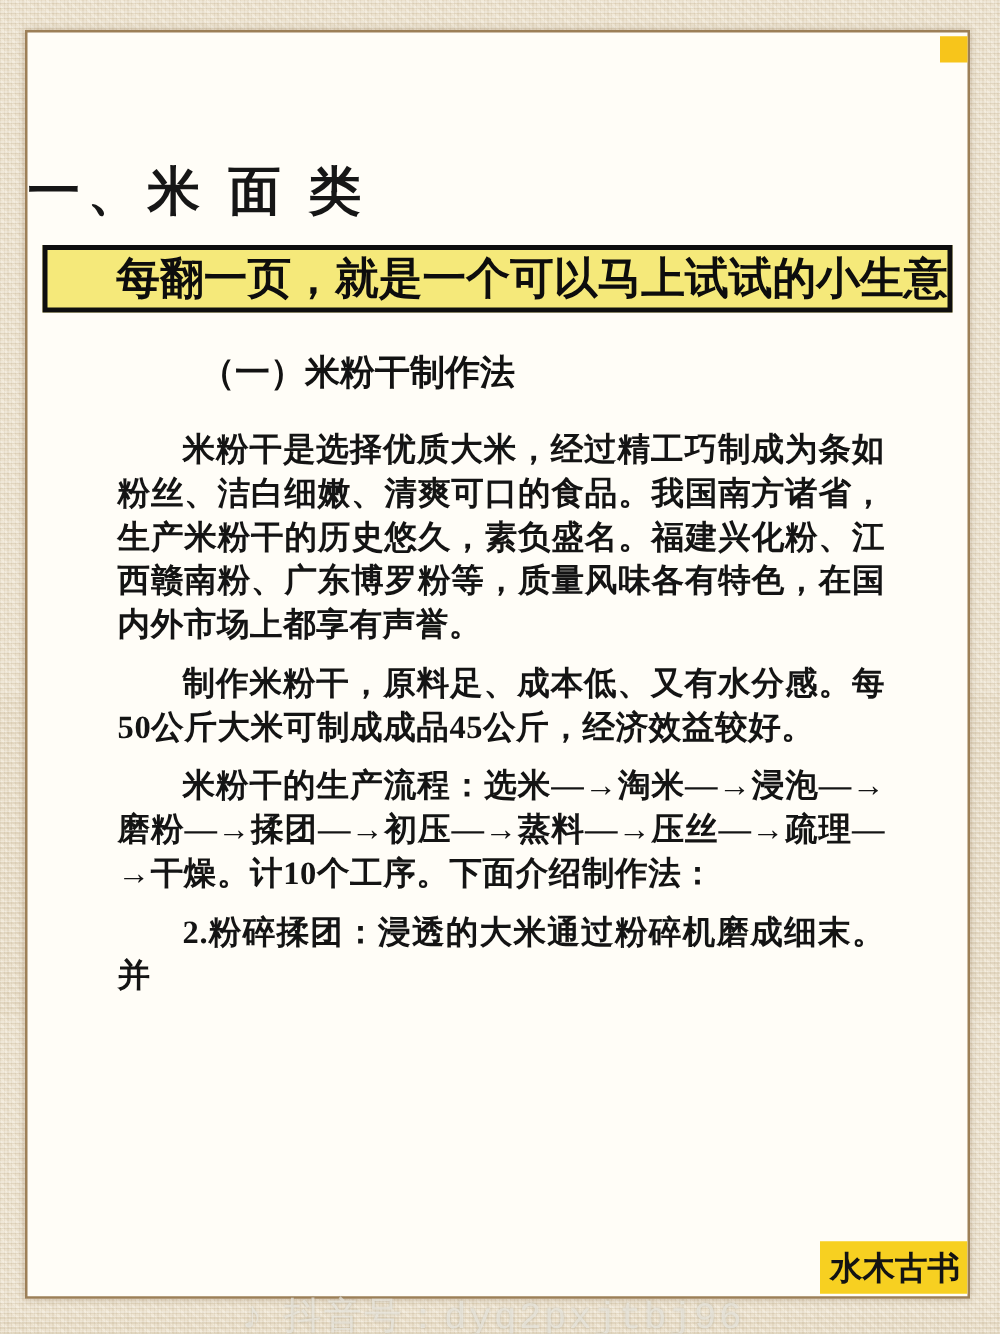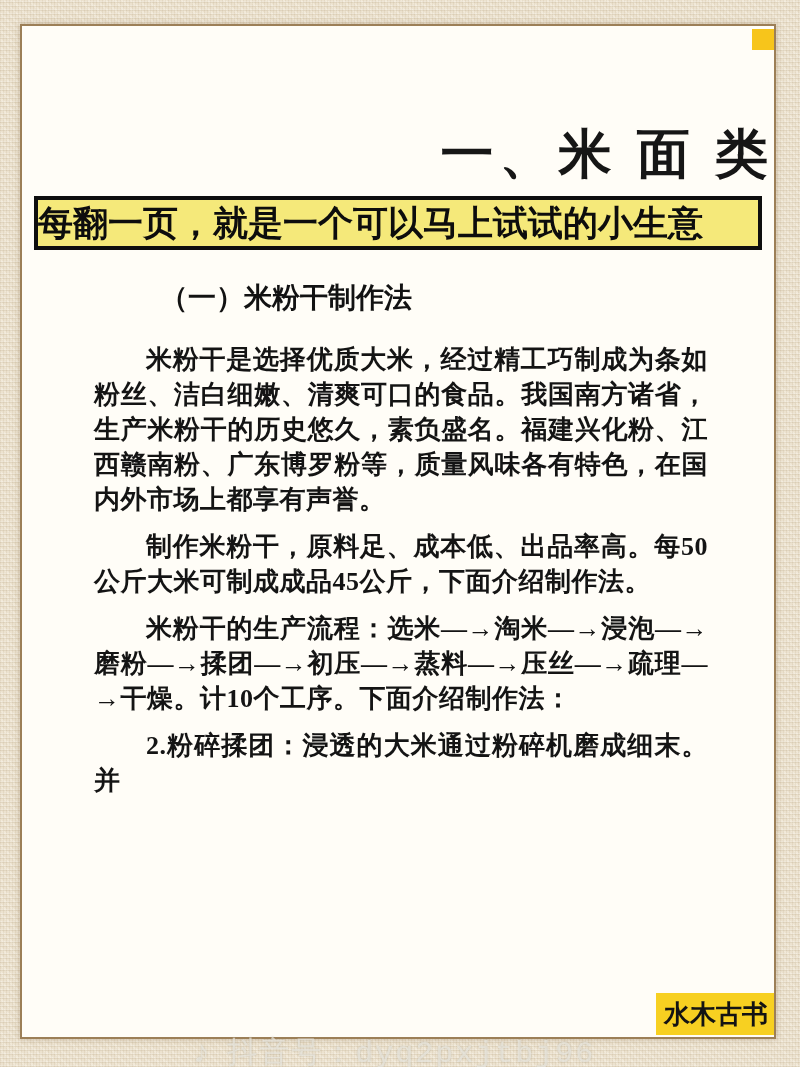--- a/index.html
+++ b/index.html
@@ -24,32 +24,32 @@
     overflow:hidden;
     box-shadow:0 0 6px rgba(120,95,60,.35);
   }
   .corner-sticker{
     position:absolute; top:3px; right:-1px;
     width:23px; height:21px;
     background:#f7c51b;
   }
   .page-title{
     margin:102px 0 0 0;
-    text-align:right;
-    font-size:53px;
+    text-align:left;
+    font-size:42px;
     font-weight:bold;
     letter-spacing:6px;
     color:#161616;
     line-height:52px;
   }
   .banner{
     margin:16px 12px 0 12px;
     border:4px solid #0e0e0e;
     background:#f5e97a;
-    text-align:left;
+    text-align:right;
     font-family:"Liberation Sans","DejaVu Sans",sans-serif;
     font-weight:bold;
     font-size:35px;
     line-height:46px;
     color:#0d0d0d;
     white-space:nowrap;
     overflow:hidden;
   }
   .text-block{
     margin:30px 54px 0 60px;
@@ -115,21 +115,21 @@
 
     <div class="banner">
       <span>每翻一页，就是一个可以马上试试的小生意</span>
     </div>
 
     <div class="text-block">
       <h2 class="section-heading">（一）米粉干制作法</h2>
 
       <div class="body-copy">
         <p>米粉干是选择优质大米，经过精工巧制成为条如粉丝、洁白细嫩、清爽可口的食品。我国南方诸省，生产米粉干的历史悠久，素负盛名。福建兴化粉、江西赣南粉、广东博罗粉等，质量风味各有特色，在国内外市场上都享有声誉。</p>
-        <p>制作米粉干，原料足、成本低、出品率高。每50公斤大米可制成成品45公斤，下面介绍制作法。</p>
+        <p>制作米粉干，原料足、成本低、又有水分感。每50公斤大米可制成成品45公斤，经济效益较好。</p>
         <p>米粉干的生产流程：选米—→淘米—→浸泡—→磨粉—→揉团—→初压—→蒸料—→压丝—→疏理—→干燥。计10个工序。下面介绍制作法：</p>
         <p>2.粉碎揉团：浸透的大米通过粉碎机磨成细末。并</p>
       </div>
     </div>
 
     <div class="publisher-badge">水木古书</div>
   </div>
 
   <div class="douyin-watermark">
     <span class="note-icon">♪</span><span>抖音号：dyq2pxjtbj96</span>

